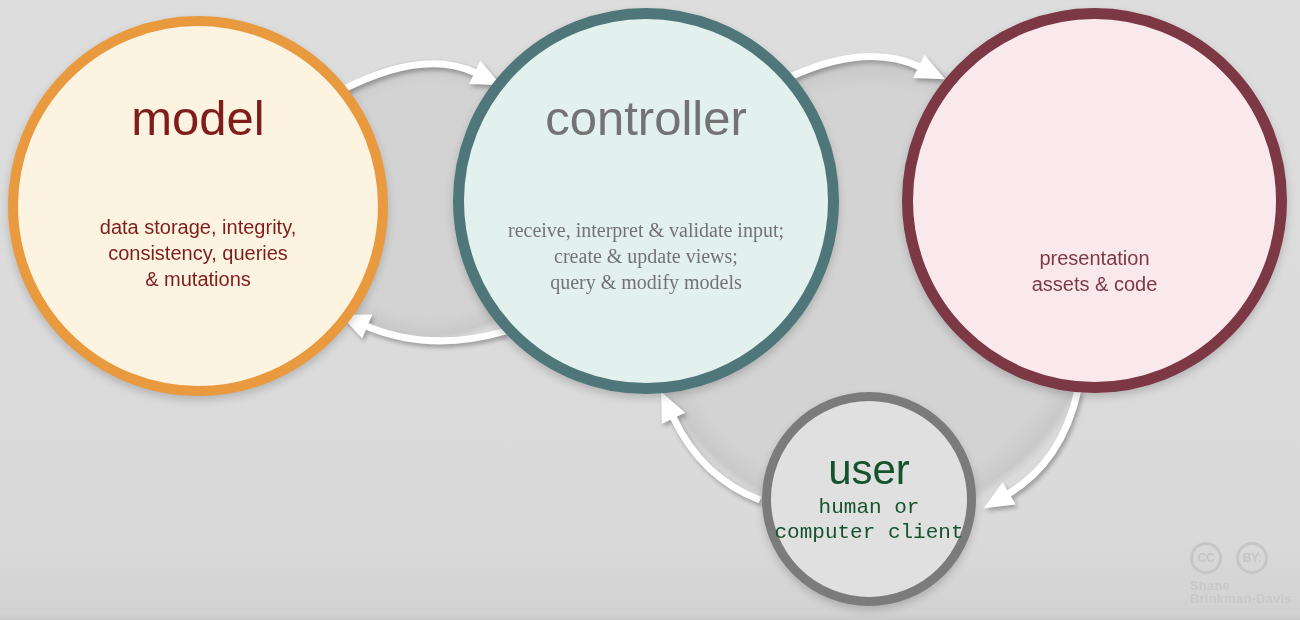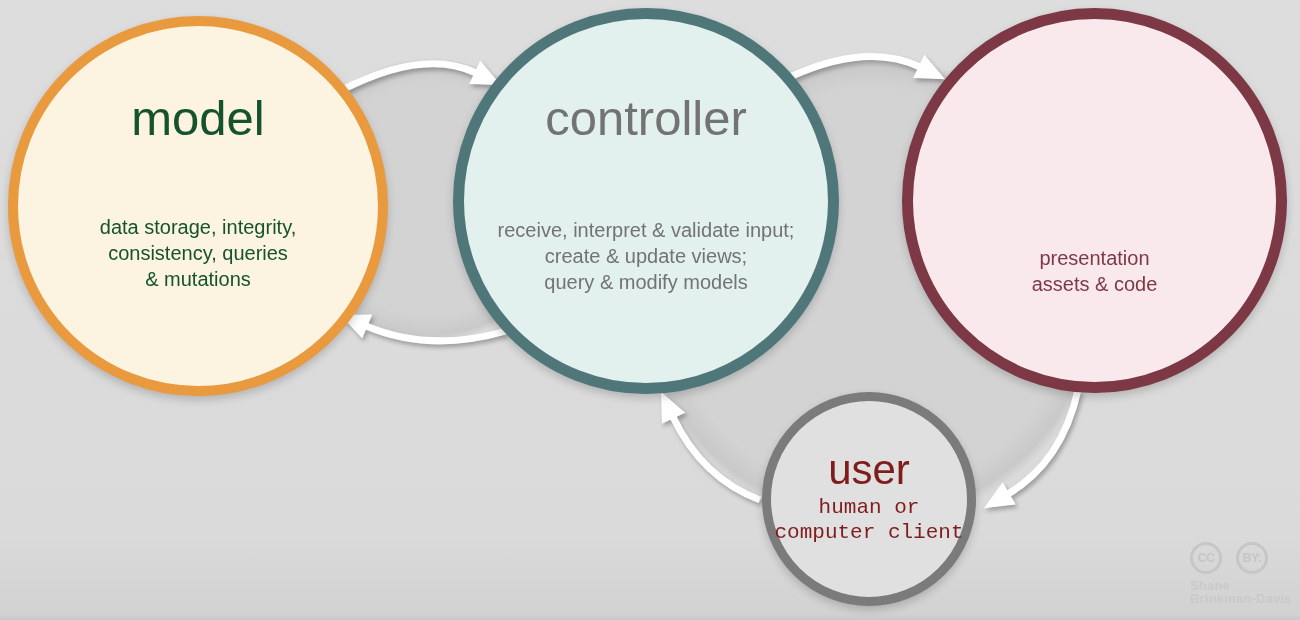--- a/index.html
+++ b/index.html
@@ -18,36 +18,36 @@
 
   
   .node { position:absolute; border-radius:50%; box-sizing:border-box;
           box-shadow:0 4px 8px rgba(0,0,0,0.18); }
   .node .title { position:absolute; left:50%; transform:translate(-50%,-50%);
                  white-space:nowrap; font-weight:400; }
   .node .desc  { position:absolute; left:50%; transform:translate(-50%,-50%);
                  width:100%; text-align:center; white-space:pre-line; }
 
   .node-model { left:8px; top:16px; width:380px; height:380px;
-                border:10px solid #e9993e; background:#fcf3e0; color:#14532d; }
+                border:10px solid #e9993e; background:#fcf3e0; color:#7f1d1d; }
   .node-model .title { top:92px;  font-size:49px; }
   .node-model .desc  { top:227px; font-size:20px; line-height:26px; }
 
   .node-controller { left:453px; top:8px; width:386px; height:386px;
                 border:11px solid #4f777a; background:#e2f0ee; color:#737373; }
   .node-controller .title { top:99px;  font-size:49px; }
-  .node-controller .desc  { top:237px; font-size:20px; line-height:26px; width:110%; }
+  .node-controller .desc  { top:237px; font-size:20px; line-height:26px; width:110%;font-family:Liberation Serif, serif; }
 
   .node-view { left:902px; top:8px; width:385px; height:385px;
                 border:11px solid #7c3844; background:#fae9ec; color:#7d3a46; }
   .node-view .title { top:99px;  font-size:49px; }
   .node-view .desc  { top:252px; font-size:20px; line-height:26px; }
 
   .node-user { left:762px; top:392px; width:214px; height:214px;
-                border:9px solid #7b7b7b; background:#e0e0e0; color:#7f1d1d; }
+                border:9px solid #7b7b7b; background:#e0e0e0; color:#14532d; }
   .node-user .title { top:69px;  font-size:42px; }
   .node-user .desc  { top:119px; font-size:21px; line-height:25px; width:120%;font-family:Liberation Mono, monospace; }
 
   
   svg.arrows { position:absolute; left:0; top:0; pointer-events:none; }
   svg.arrows path.flow { fill:none; stroke:#ffffff; stroke-width:7;
     filter:drop-shadow(2px 3px 2px rgba(0,0,0,0.28)); }
 
   
   .attribution { position:absolute; left:1190px; top:542px; color:#c6c6c6; }

